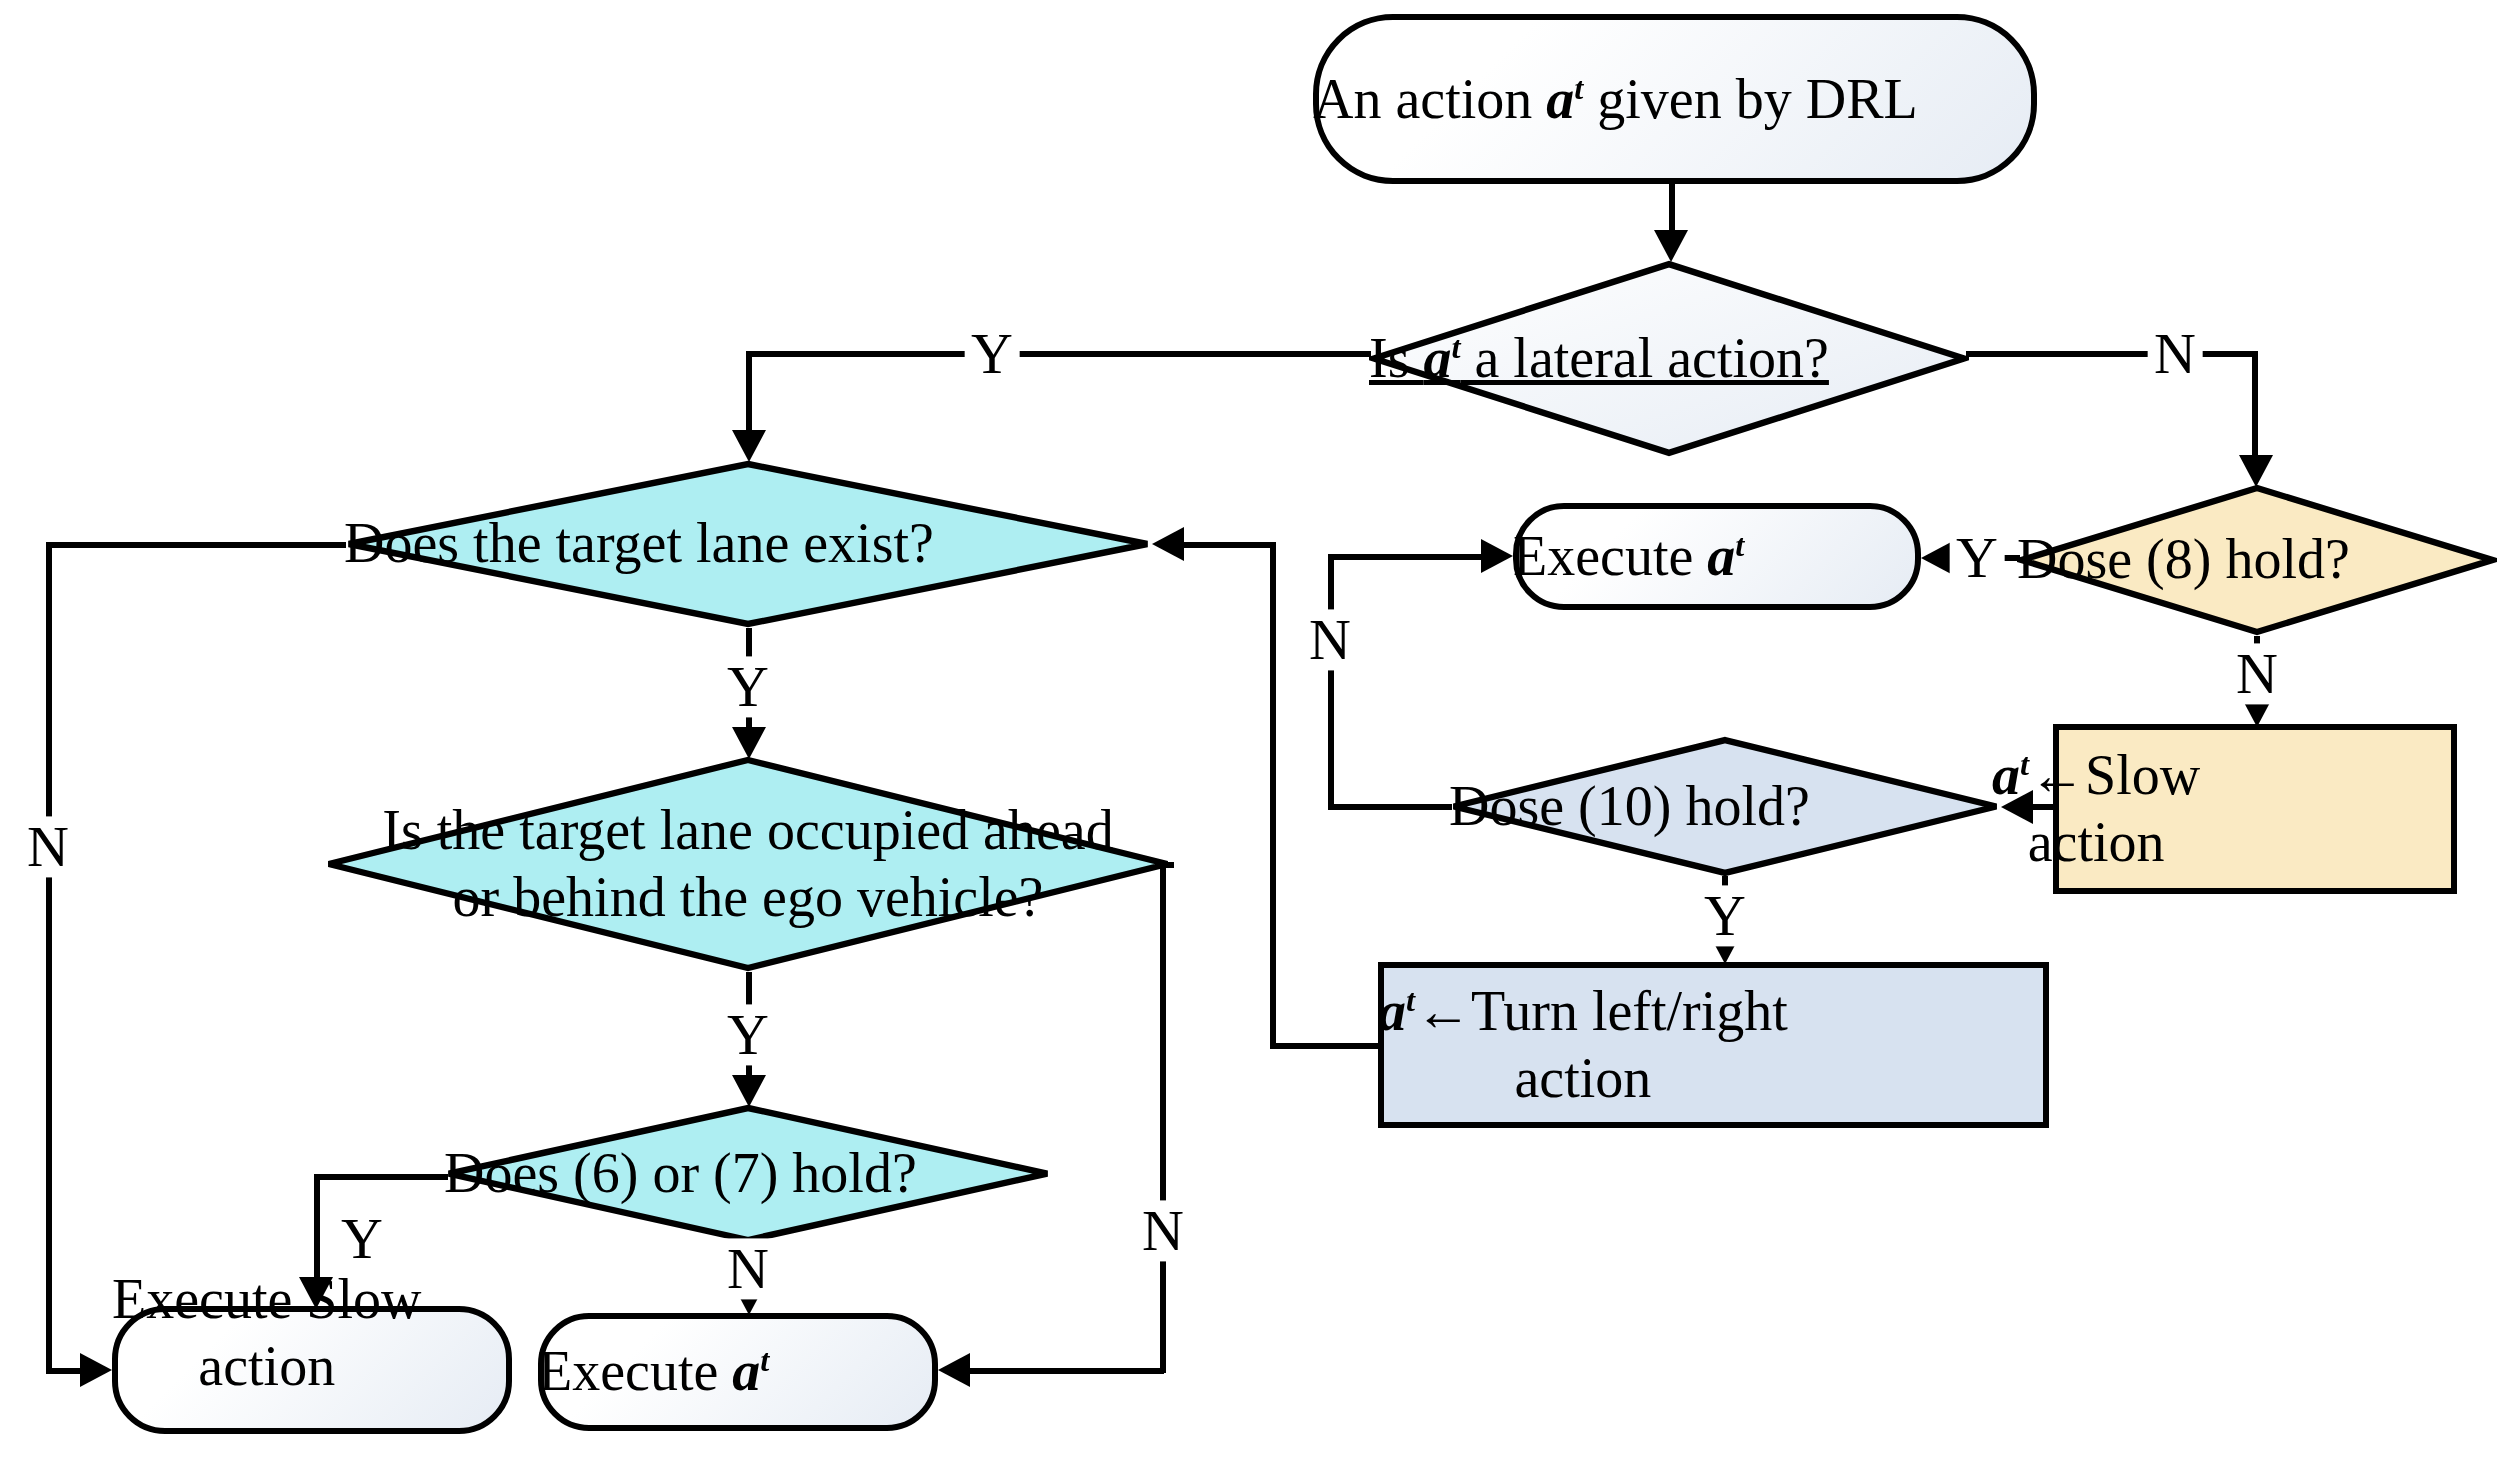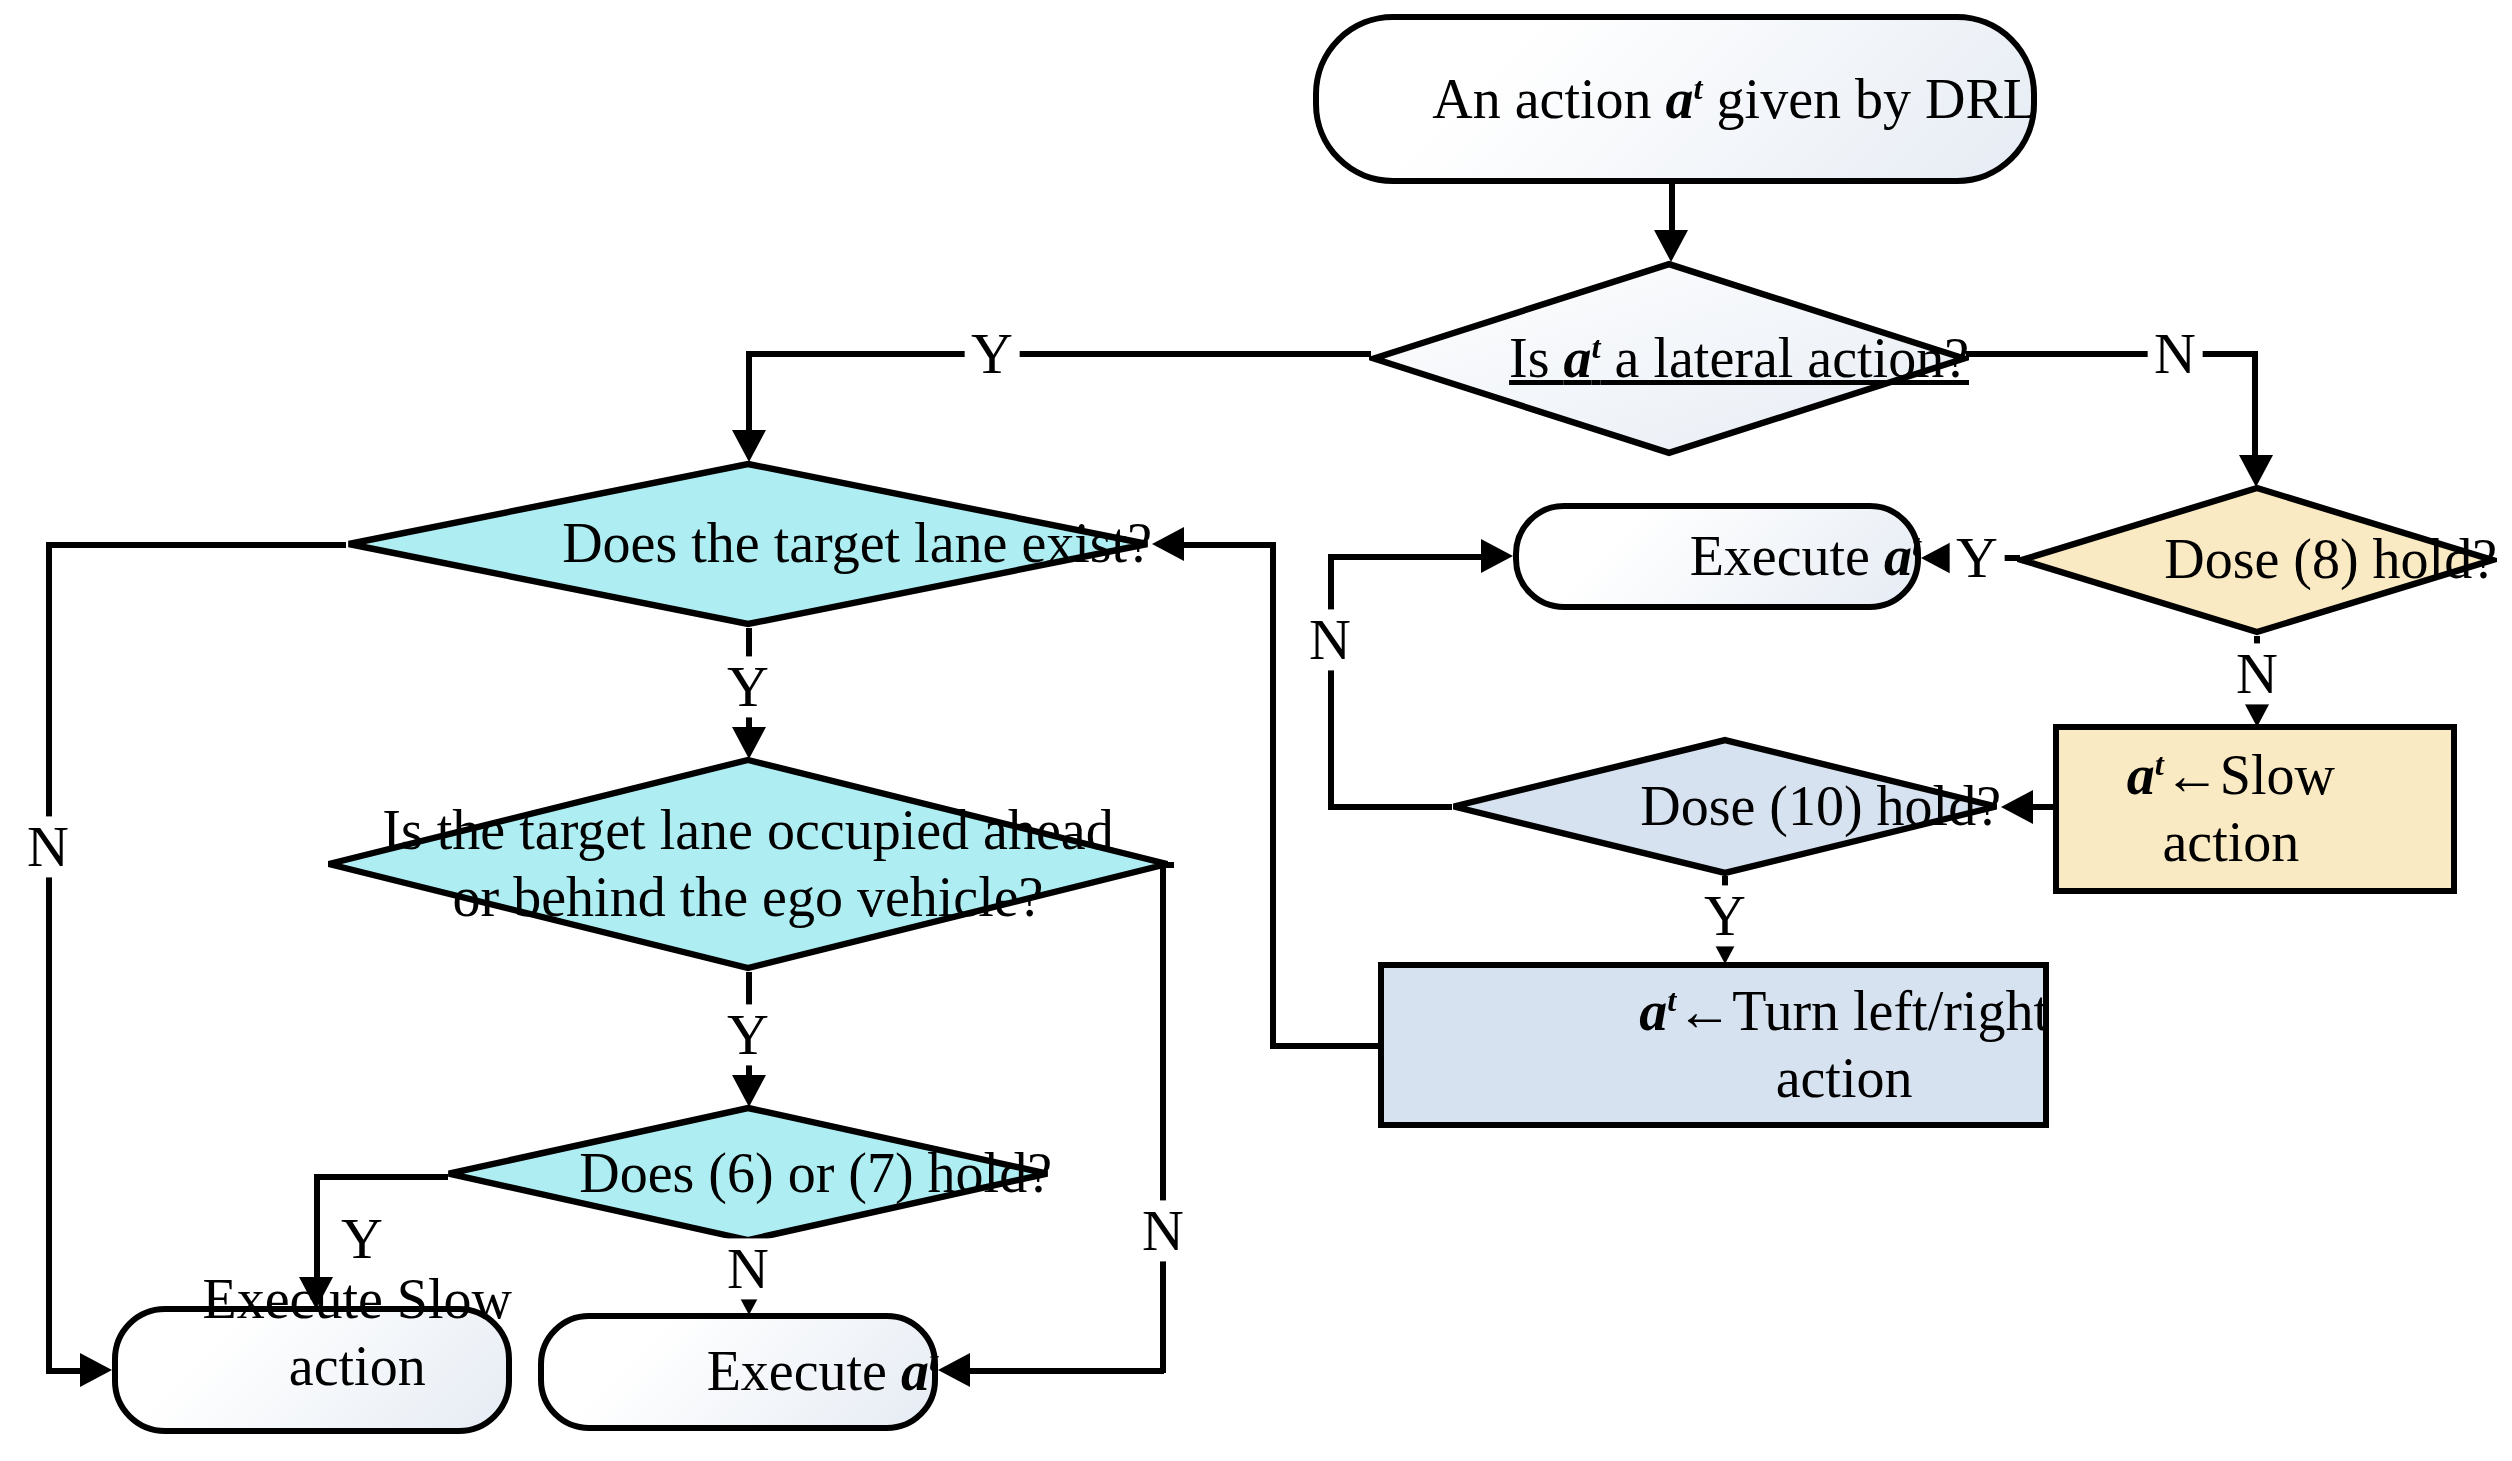--- a/index.html
+++ b/index.html
@@ -1,21 +1,21 @@
 <!DOCTYPE html>
 <html style="--stroke: #000000; --cyan: #aeeef2; --wheat: #faeac3; --lavender: #d7e2f0; --gradFrom: #ffffff; --gradTo: #e6ecf4;font-size:12.8px"><head>
 <meta charset="utf-8">
 <style>
   html,body{margin:0;padding:0;background:#ffffff;}
   #canvas{
     position:relative;width:2512px;height:1461px;background:#ffffff;overflow:hidden;
     font-family:"Liberation Serif","DejaVu Serif",serif;color:#000;
   }
   .node-text{
-    position:absolute;display:flex;align-items:center;justify-content:flex-end;
+    position:absolute;display:flex;align-items:center;justify-content:flex-start;
     text-align:center;font-size:56px;line-height:1.2;z-index:5;pointer-events:none;
   }
   .seg-plain{font-style:normal;}
   .seg-var{font-style:italic;font-weight:bold;}
   .seg-sup{font-style:italic;font-weight:bold;font-size:0.58em;vertical-align:0.6em;line-height:0;}
   .terminator{
     position:absolute;border:6.4px solid var(--stroke);
     background:linear-gradient(135deg,var(--gradFrom) 25%,var(--gradTo) 100%);
     z-index:3;box-sizing:border-box;
   }
@@ -135,21 +135,21 @@
   <div class="node-text" style="left:1449px;top:736px;width:552px;height:141px;white-space:nowrap;">
       <div><span class="seg-plain">Dose (10) hold?</span></div>
     </div>
 
   <div class="terminator" style="left:1513px;top:503px;width:408px;height:107px;border-radius:51px;"></div>
   <div class="node-text" style="left:1513px;top:503px;width:408px;height:107px;">
       <div><span class="seg-plain">Execute </span><span class="seg-var">a</span><span class="seg-sup">t</span></div>
     </div>
 
   <div class="process wheat" style="left:2053px;top:724px;width:404px;height:170px;"></div>
-  <div class="node-text" style="left:1931px;top:724px;width:404px;height:170px;">
+  <div class="node-text" style="left:1992px;top:724px;width:404px;height:170px;">
       <div><span class="seg-var">a</span><span class="seg-sup">t</span><span class="seg-plain">←Slow</span><br><span class="seg-plain">action</span></div>
     </div>
 
   <div class="process lavender" style="left:1378px;top:962px;width:671px;height:166px;"></div>
   <div class="node-text" style="left:1378px;top:962px;width:671px;height:166px;">
       <div><span class="seg-var">a</span><span class="seg-sup">t</span><span class="seg-plain">←Turn left/right</span><br><span class="seg-plain">action</span></div>
     </div>
 
   <div class="terminator" style="left:112px;top:1306px;width:400px;height:128px;border-radius:53px;"></div>
   <div class="node-text" style="left:112px;top:1252px;width:400px;height:162px;">

